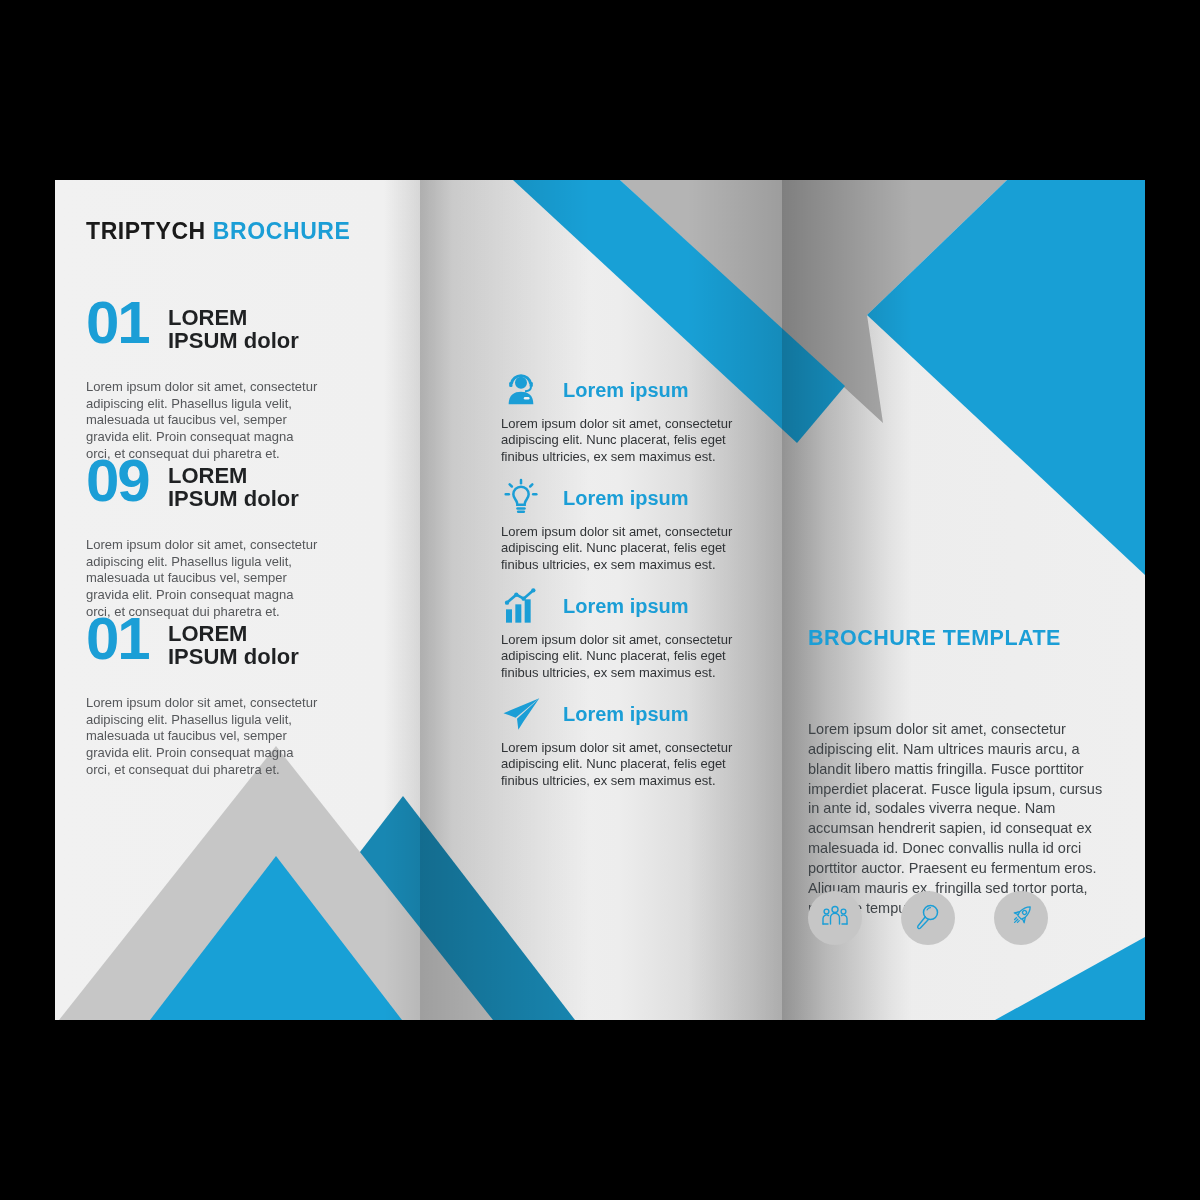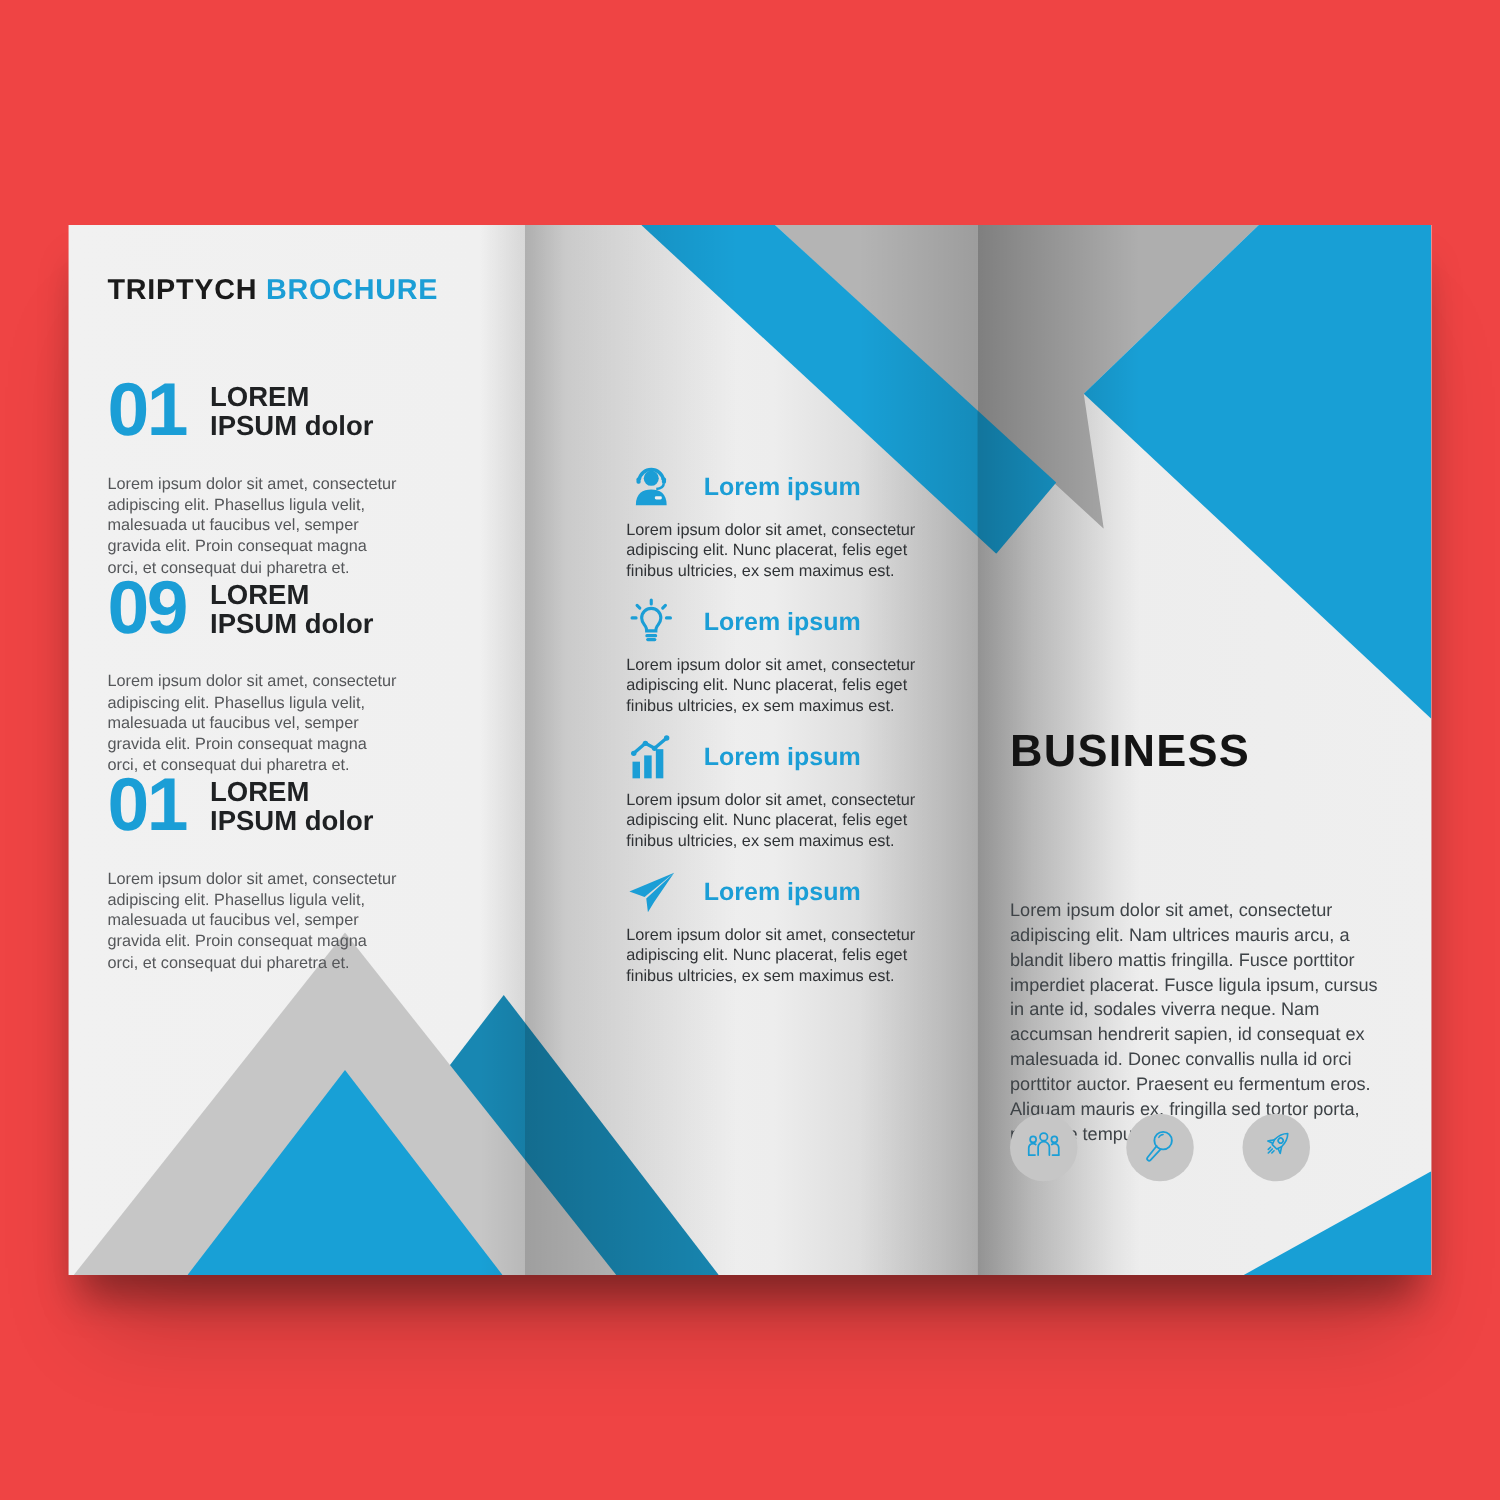--- a/index.html
+++ b/index.html
@@ -1,21 +1,21 @@
 <!DOCTYPE html>
 <html><head>
 <meta charset="utf-8">
 <style>
   html,body{margin:0;padding:0;}
   body{
     width:1200px;height:1200px;background:#ffffff;overflow:hidden;
     font-family:"Liberation Sans", sans-serif;
     -webkit-font-smoothing:antialiased;
   }
-  .page{position:relative;width:1200px;height:1200px;background:#ef4444;}
+  .page{position:relative;width:1200px;height:1200px;background:#000000;}
   .brochure{
     position:absolute;left:55px;top:180px;width:1090px;height:840px;
     background:#f0f0f0;
     box-shadow:0 26px 30px -8px rgba(0,0,0,0.35), 0 62px 70px -22px rgba(0,0,0,0.20);
   }
   
   .panel{position:absolute;top:0;height:840px;}
   .panel1{left:0;width:365px;background:linear-gradient(to right,#f1f1f1 0%,#f0f0f0 90%,#e7e7e7 100%);}
   .panel2{left:365px;width:362px;background:linear-gradient(to right,#dadada 0%,#f1f1f1 9%,#ededed 55%,#cfcfcf 92%,#c6c6c6 100%);}
   .panel3{left:727px;width:363px;background:linear-gradient(to right,#c9c9c9 0%,#e0e0e0 12%,#ededed 30%,#efefef 100%);}
@@ -33,21 +33,21 @@
   .fold{position:absolute;top:0;height:840px;pointer-events:none;}
   .fold1-left{left:329px;width:36px;background:linear-gradient(to right,rgba(0,0,0,0) 0%,rgba(0,0,0,0.07) 100%);}
   .fold1-right{left:365px;width:170px;background:linear-gradient(to right,rgba(0,0,0,0.20) 0%,rgba(0,0,0,0) 100%);}
   .fold2-left{left:632px;width:95px;background:linear-gradient(to right,rgba(0,0,0,0) 0%,rgba(0,0,0,0.13) 100%);}
   .fold2-right{left:727px;width:130px;background:linear-gradient(to right,rgba(0,0,0,0.27) 0%,rgba(0,0,0,0) 100%);}
   
   .content{position:absolute;}
   .p1-header{left:31px;top:38px;font-size:23px;font-weight:800;letter-spacing:0.6px;color:#1a1a1a;white-space:nowrap;}
   .p1-header .blue{color:#1b9ed6;}
   .p1-section{position:absolute;left:31px;width:232px;}
-  .sec-row{display:flex;align-items:flex-end;}
+  .sec-row{display:flex;align-items:center;}
   .sec-number{color:#1b9ed6;font-size:60px;font-weight:700;line-height:0.82;letter-spacing:-2px;width:82px;flex:0 0 82px;}
   .sec-title{font-size:22px;font-weight:700;line-height:1.06;color:#1f2123;padding-top:2px;margin-top:12px;}
   .sec-body{margin-top:26px;font-size:13px;line-height:1.3;color:#55575a;}
   
   .p2-item{position:absolute;left:446px;width:238px;}
   .p2-item-head{display:flex;align-items:center;}
   .p2-icon{width:40px;height:40px;flex:0 0 40px;margin-right:22px;}
   .p2-heading{color:#1b9ed6;font-size:20px;font-weight:700;}
   .p2-body{margin-top:6px;font-size:13px;line-height:1.26;color:#303336;}
   
@@ -182,21 +182,21 @@
           <svg viewBox="0 0 24 24" width="40" height="40" fill="#1b9ed6">
             <polygon points="23,2.5 1.5,11.5 8.8,14.2"></polygon>
             <polygon points="23,2.5 9.6,14.9 10.4,21.5 13.4,16.6"></polygon>
           </svg>
         </span>
         <span class="p2-heading">Lorem ipsum</span>
       </div>
       <div class="p2-body">Lorem ipsum dolor sit amet, consectetur adipiscing elit. Nunc placerat, felis eget finibus ultricies, ex sem maximus est.</div>
     </div>
 
-    <div class="content p3-title">BUSINESS</div>
+    <div class="content p3-subtitle">BROCHURE TEMPLATE</div>
     <div class="content p3-body">Lorem ipsum dolor sit amet, consectetur adipiscing elit. Nam ultrices mauris arcu, a blandit libero mattis fringilla. Fusce porttitor imperdiet placerat. Fusce ligula ipsum, cursus in ante id, sodales viverra neque. Nam accumsan hendrerit sapien, id consequat ex malesuada id. Donec convallis nulla id orci porttitor auctor. Praesent eu fermentum eros. Aliquam mauris ex, fringilla sed tortor porta, molestie tempus.</div>
 
     <div class="content p3-badges">
       <div class="badge">
         <span>
           <svg viewBox="0 0 32 32" width="32" height="32" fill="none" stroke="#1b9ed6" stroke-width="1.4" stroke-linecap="round" stroke-linejoin="round">
             <circle cx="16" cy="9.5" r="3"></circle>
             <path d="M11.5,24 v-6.2 a4.5,4.5 0 0 1 9,0 V24"></path>
             <circle cx="7.5" cy="11.5" r="2.4"></circle>
             <path d="M4,24 v-5.6 a3.5,3.5 0 0 1 5.6,-2.8"></path>

